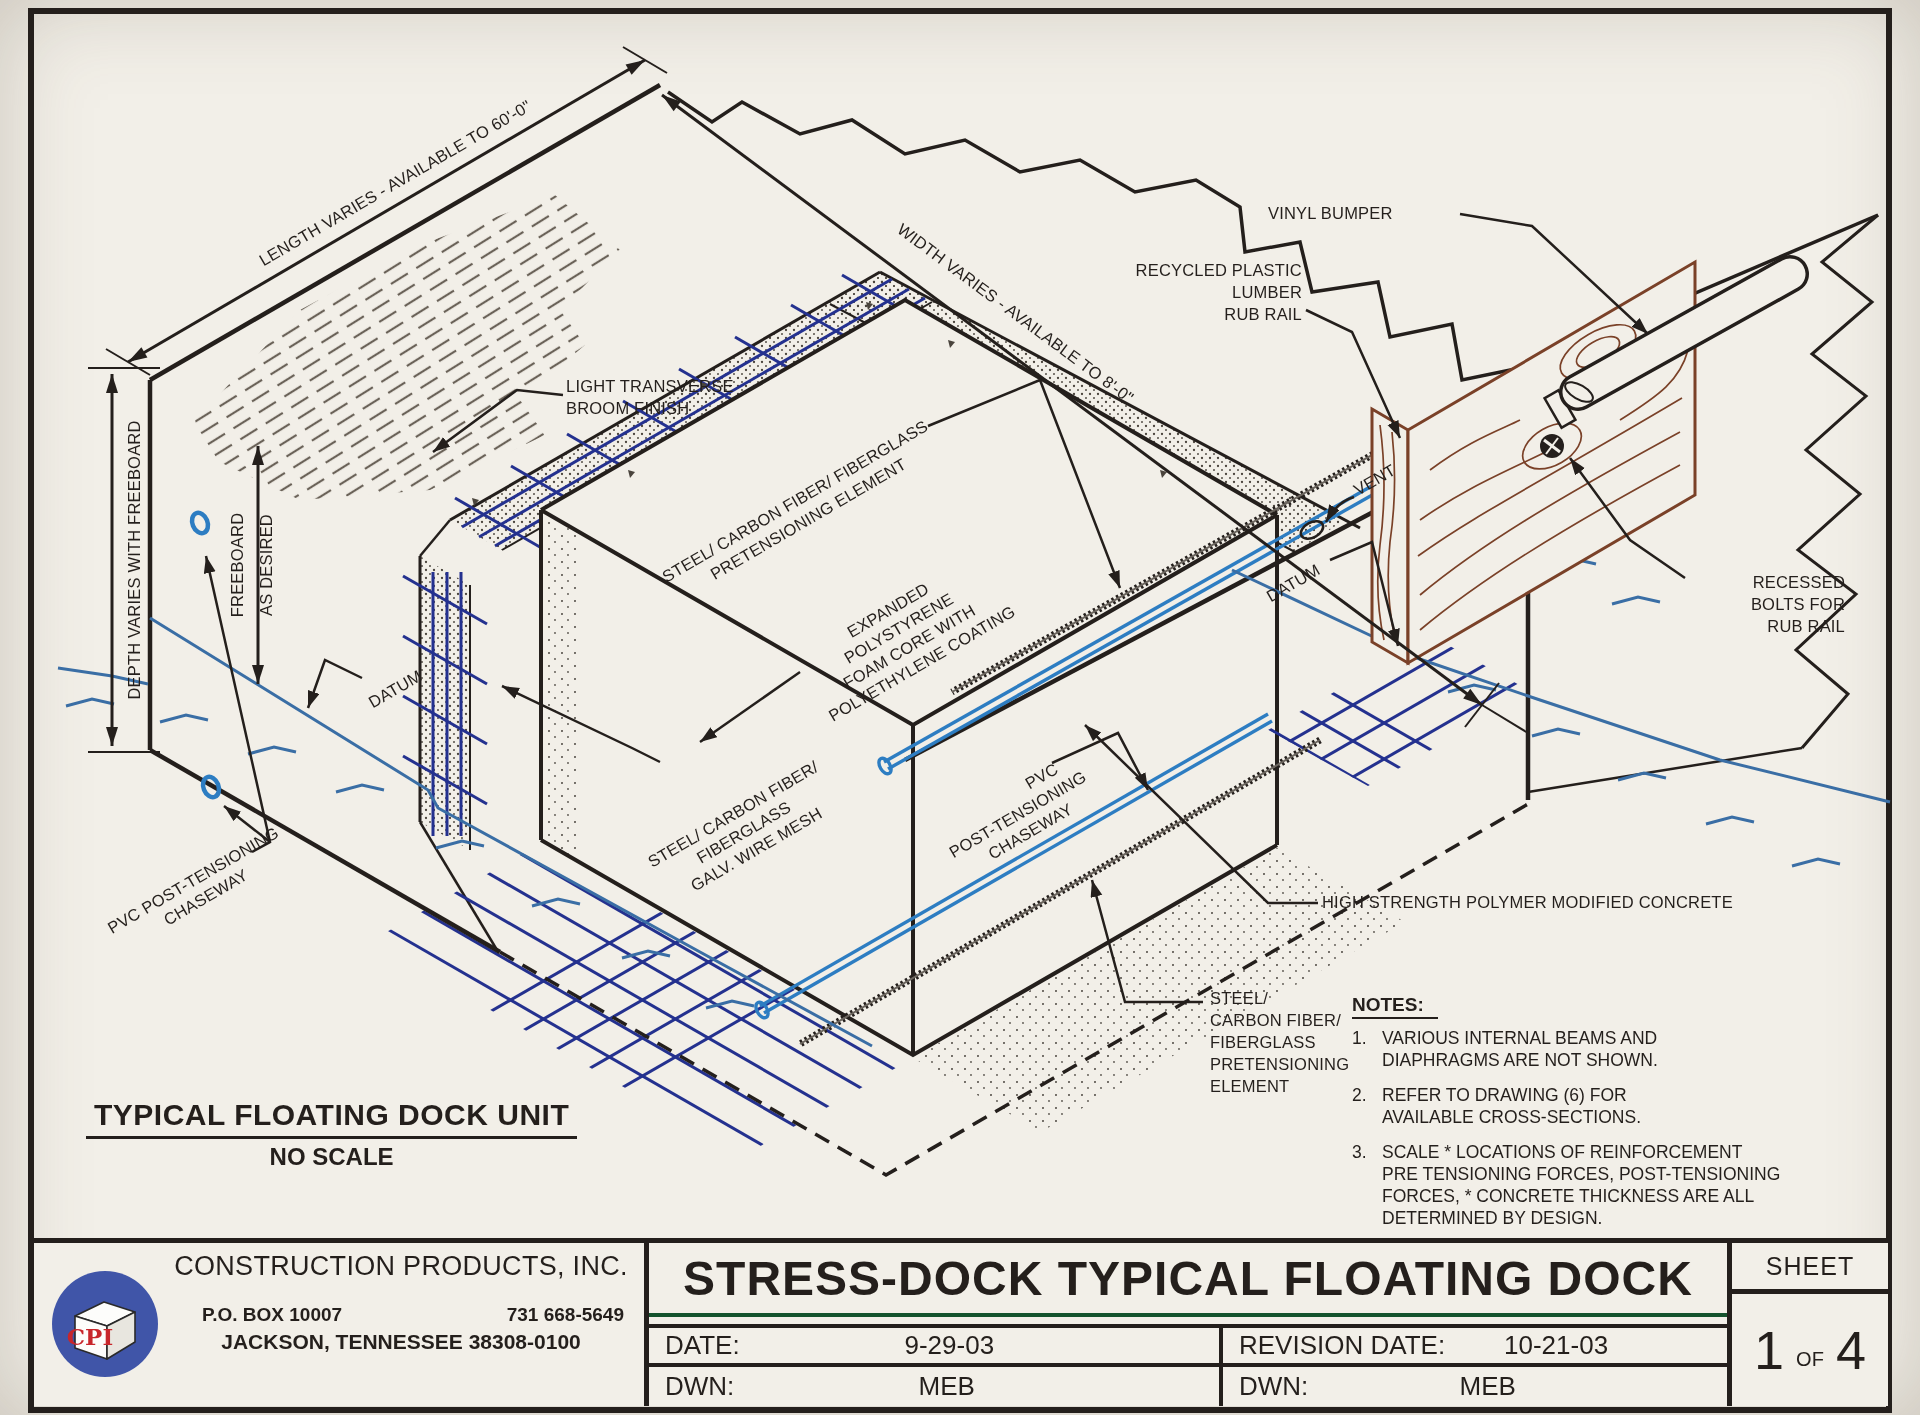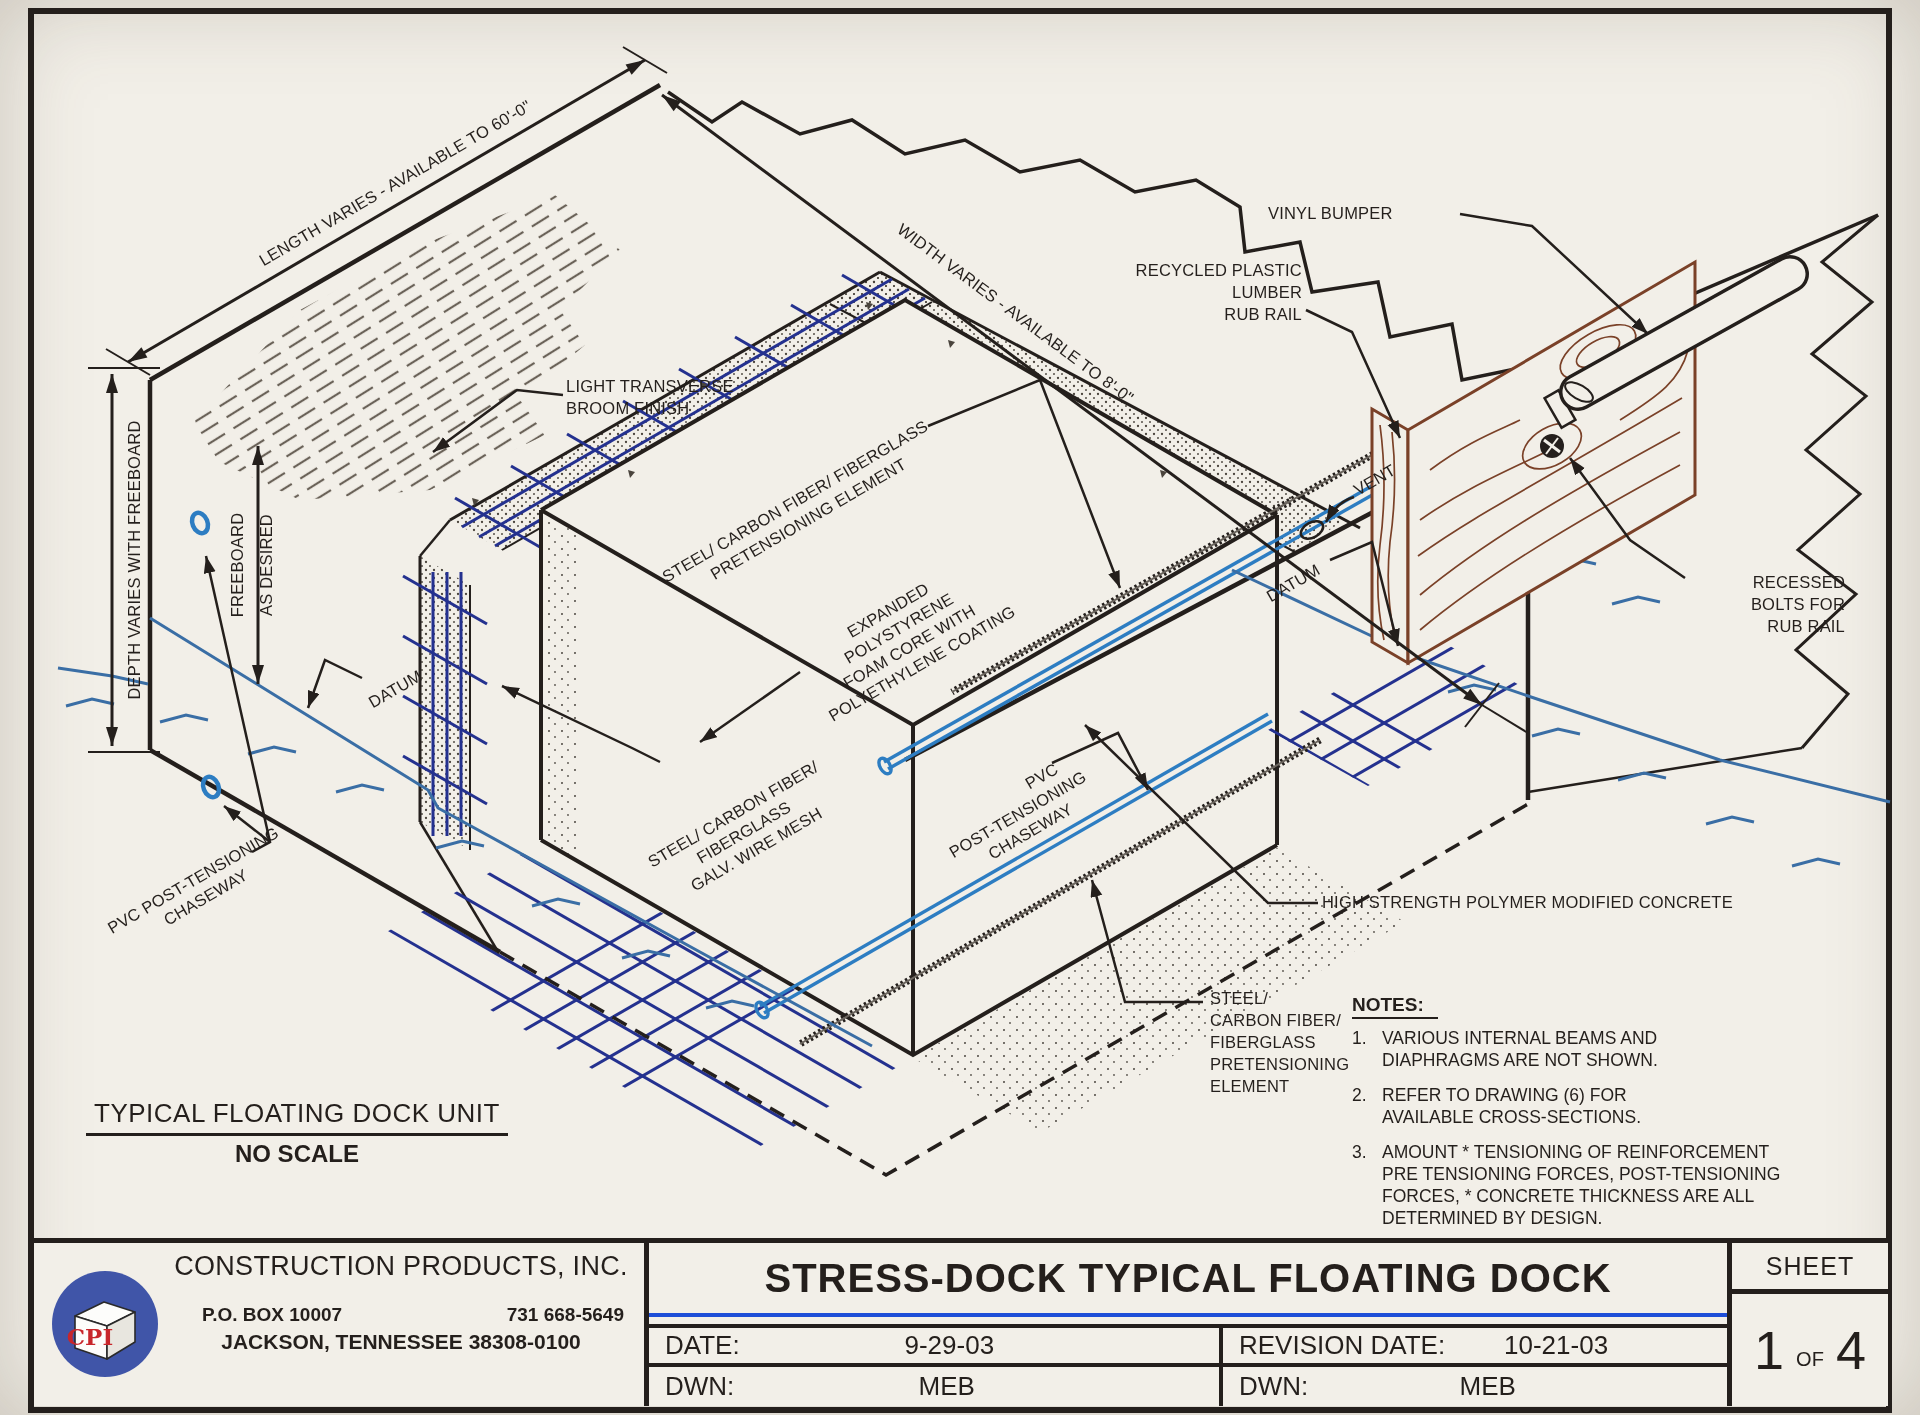--- a/index.html
+++ b/index.html
@@ -6,43 +6,43 @@
   .sheet{position:relative;width:1920px;height:1415px;background:#f2efe8;overflow:hidden;
          font-family:"Liberation Sans",sans-serif;color:#241f1c;
          box-shadow:inset 0 0 90px rgba(90,80,60,.25);}
   .frame{position:absolute;left:28px;top:8px;width:1852px;height:1393px;border:6px solid #241f1c;}
   .art{position:absolute;left:0;top:0;width:1920px;height:1415px;}
   .art text{font-family:"Liberation Sans",sans-serif;fill:#241f1c;font-size:16.5px;letter-spacing:.2px;}
   .art .ink{stroke:#241f1c;fill:none;}
   .art .mesh{stroke:#24318f;fill:none;stroke-width:3;}
   
   .vtitle{position:absolute;left:86px;top:1098px;text-align:center;}
-  .vtitle .vt{display:inline-block;font-size:26px;font-weight:400;letter-spacing:.5px;
+  .vtitle .vt{display:inline-block;font-size:30px;font-weight:700;letter-spacing:.5px;
               padding:0 8px 4px 8px;border-bottom:3.5px solid #241f1c;}
   .vtitle .vs{font-size:24px;font-weight:700;margin-top:4px;}
   
   .notes{position:absolute;left:1352px;top:994px;width:470px;font-size:17.5px;line-height:22px;}
   .notes .nh{font-size:19px;font-weight:700;display:inline-block;border-bottom:2.5px solid #241f1c;
              padding-right:14px;padding-bottom:1px;margin-bottom:8px;}
   .note-item{display:flex;margin-bottom:13px;}
   .note-item .nn{width:30px;flex:none;}
   
   .tb{position:absolute;left:34px;top:1238px;width:1854px;height:163px;border-top:5px solid #241f1c;
       display:flex;background:#f2efe8;}
   .tb-company{width:610px;flex:none;border-right:5px solid #241f1c;position:relative;}
   .logo{position:absolute;left:16px;top:26px;width:110px;height:110px;}
   .co-text{position:absolute;left:132px;top:8px;width:470px;text-align:center;}
   .co-name{font-size:27px;letter-spacing:.3px;text-align:center;}
   .co-sub{font-size:33px;margin-top:2px;}
   .co-addr{display:flex;justify-content:space-between;font-size:19px;font-weight:700;
            margin-top:22px;padding:0 12px 0 36px;align-items:flex-end;}
   .co-city{font-size:21px;font-weight:700;margin-top:4px;}
   .tb-mid{width:1078px;flex:none;border-right:5px solid #241f1c;display:flex;flex-direction:column;}
-  .tb-title{height:70px;border-bottom:4px solid #1d4ed8;display:flex;align-items:center;justify-content:center;
-            font-size:40px;font-weight:700;letter-spacing:1px;}
+  .tb-title{height:70px;border-bottom:4px solid #14532d;display:flex;align-items:center;justify-content:center;
+            font-size:48px;font-weight:700;letter-spacing:1px;}
   .tb-rows{margin-top:7px;border-top:4px solid #241f1c;flex:1;display:grid;
            grid-template-columns:570px 1fr;grid-template-rows:1fr 1fr;}
   .cell{display:flex;align-items:center;font-size:26px;}
   .cell .lbl{margin-left:16px;white-space:nowrap;}
   .cell .val{flex:1;text-align:center;margin-right:60px;}
   .c-rev{border-left:4px solid #241f1c;}
   .r-top{border-bottom:4px solid #241f1c;}
   .tb-sheet{flex:1;display:flex;flex-direction:column;}
   .sh-head{height:46px;border-bottom:5px solid #241f1c;display:flex;align-items:center;justify-content:center;
            font-size:25px;letter-spacing:1px;}
@@ -392,21 +392,21 @@
     <div class="note-item">
       <div class="nn">2.</div>
       <div>
         <div>REFER TO DRAWING (6) FOR</div>
         <div>AVAILABLE CROSS-SECTIONS.</div>
       </div>
     </div>
     <div class="note-item">
       <div class="nn">3.</div>
       <div>
-        <div>AMOUNT * TENSIONING OF REINFORCEMENT</div>
+        <div>SCALE * LOCATIONS OF REINFORCEMENT</div>
         <div>PRE TENSIONING FORCES, POST-TENSIONING</div>
         <div>FORCES, * CONCRETE THICKNESS ARE ALL</div>
         <div>DETERMINED BY DESIGN.</div>
       </div>
     </div>
   </div>
 
   <div class="tb">
     <div class="tb-company">
       <svg class="logo" viewBox="0 0 110 110">

